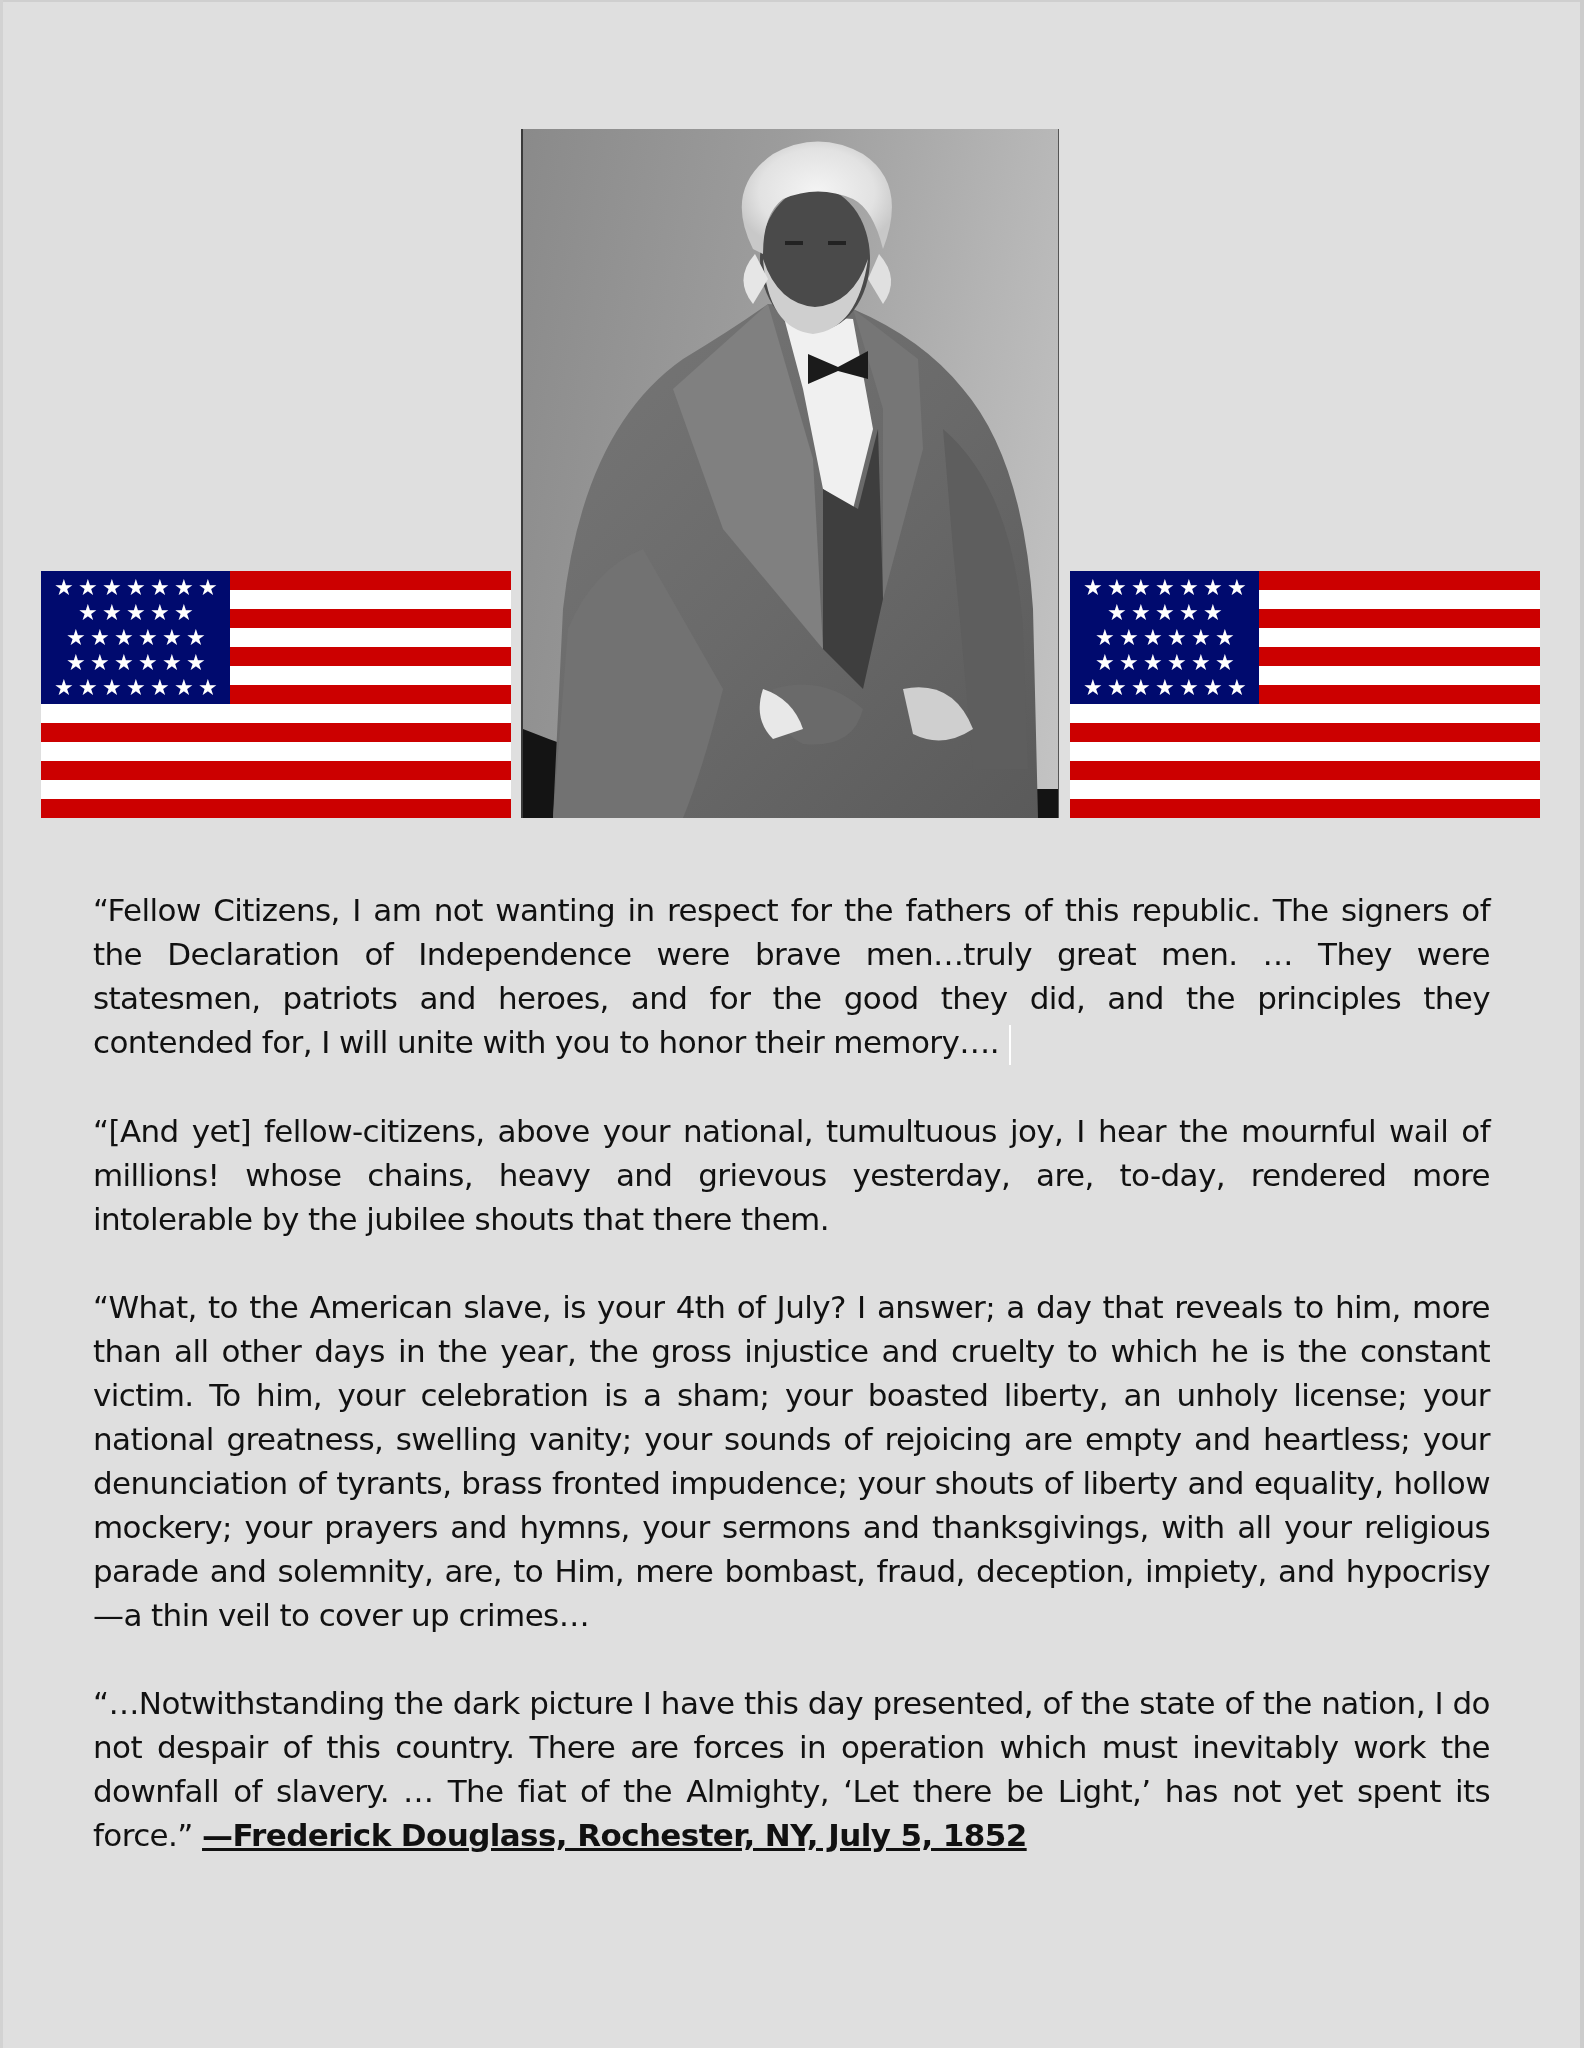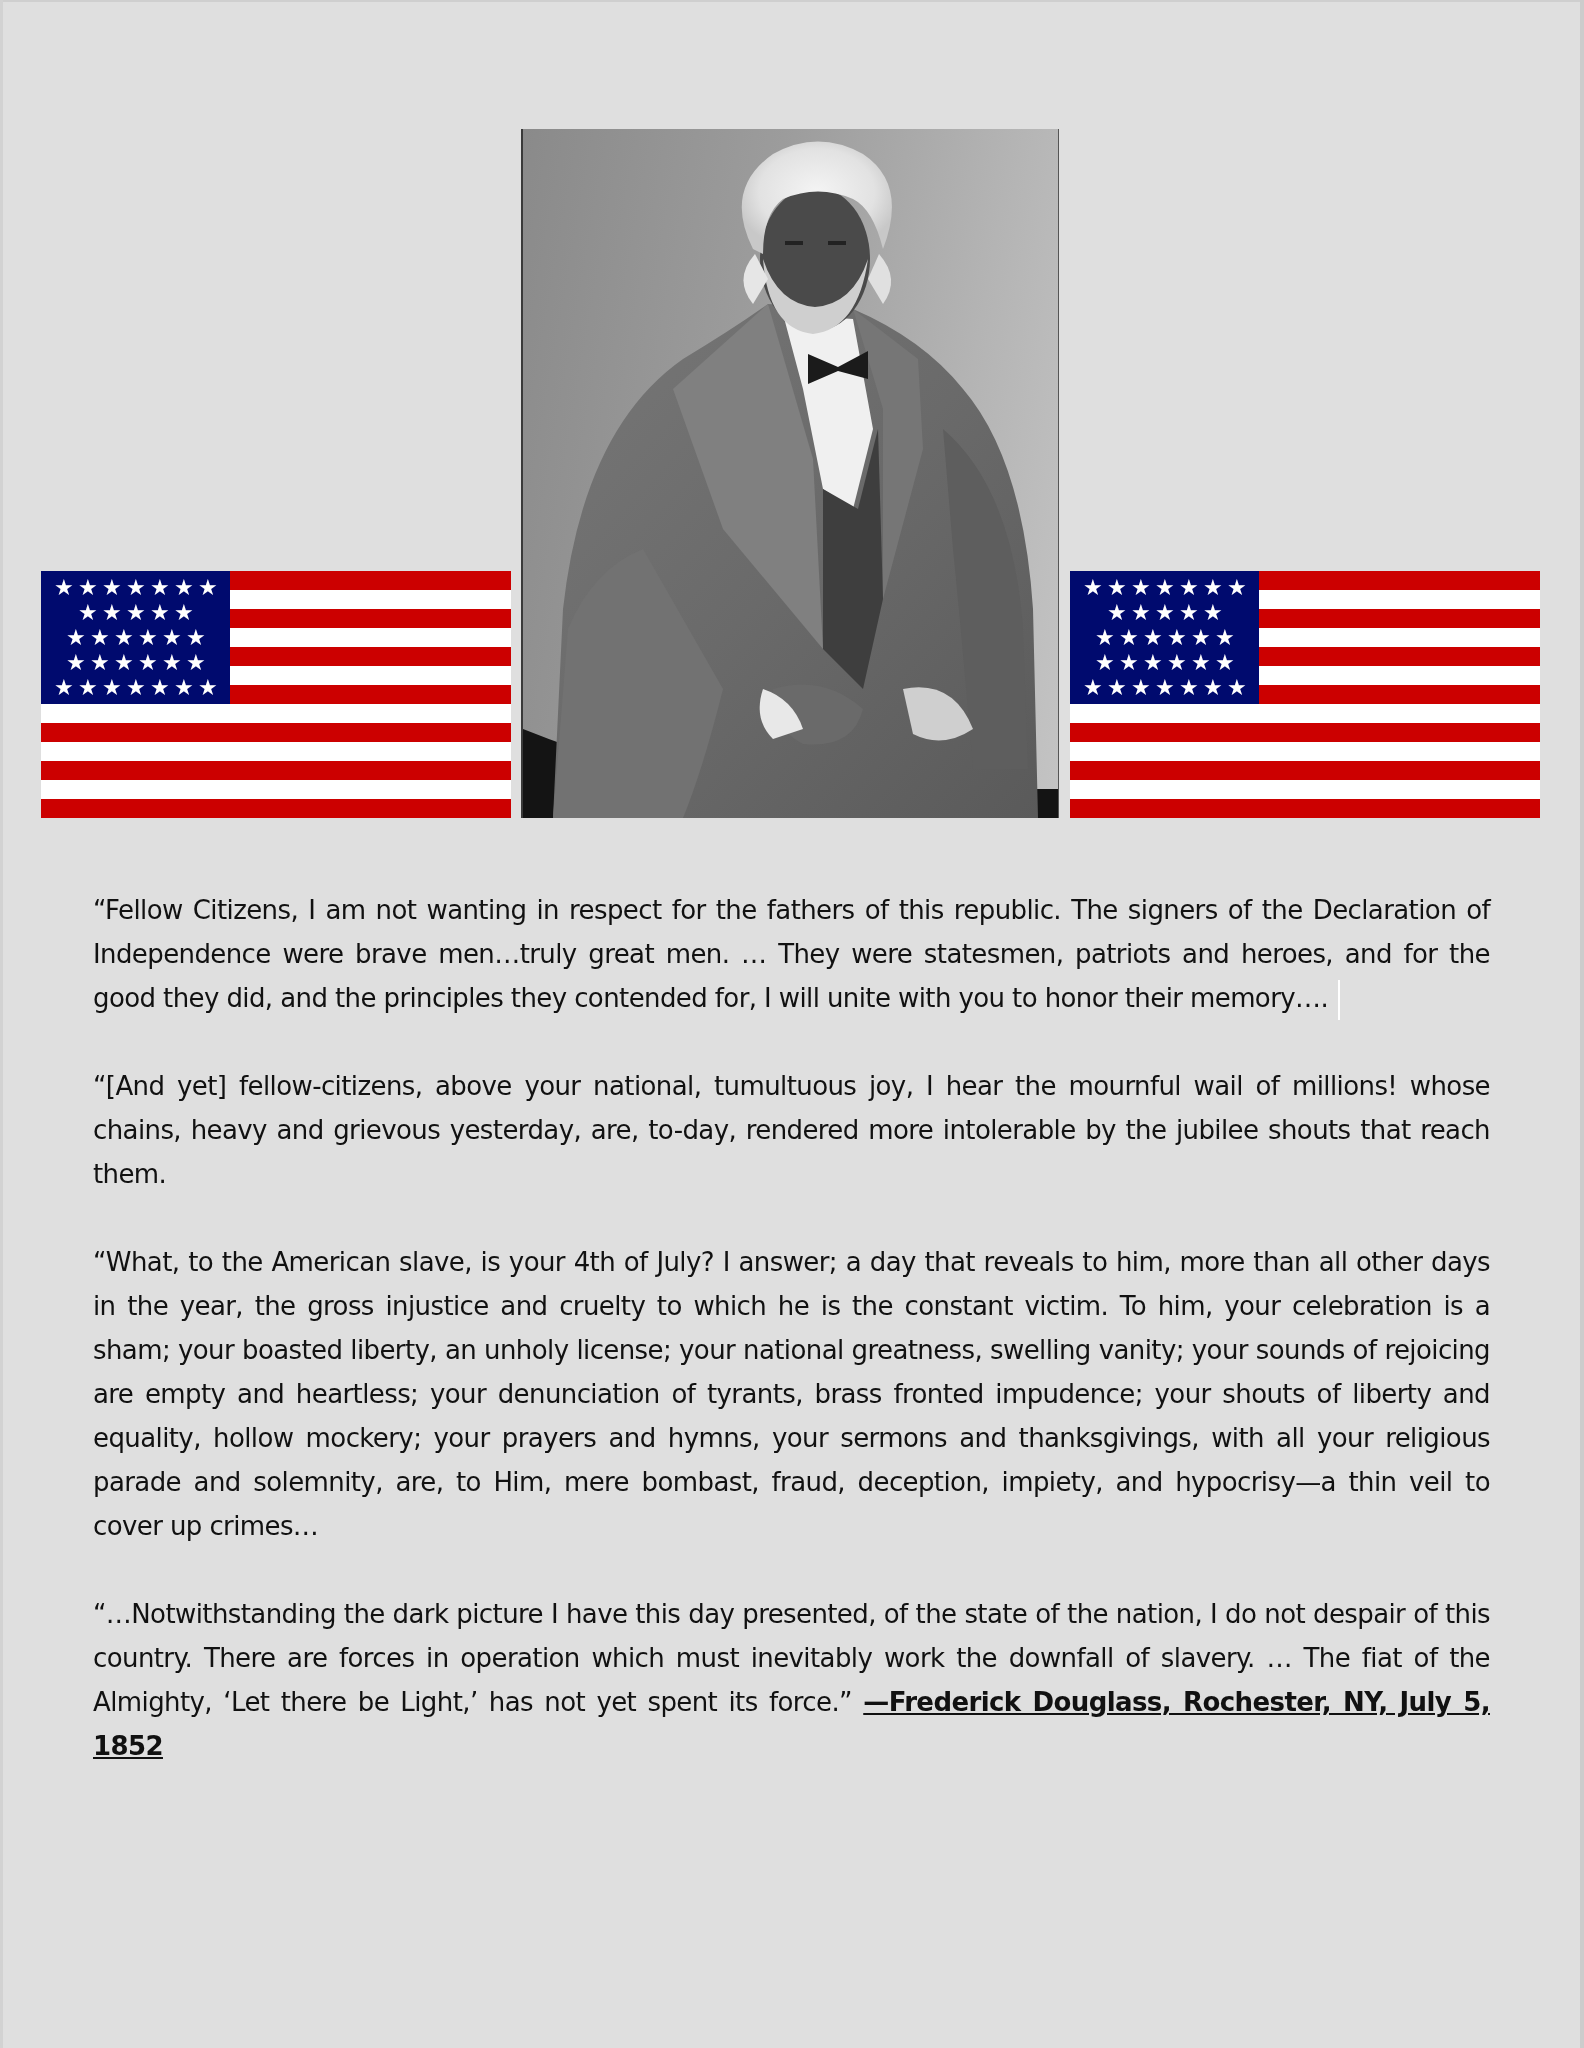--- a/index.html
+++ b/index.html
@@ -74,21 +74,21 @@
   .portrait svg { position: absolute; left: 0; top: 0; }
 
   
   .quote-block {
     position: absolute;
     left: 93px;
     top: 888px;
     width: 1397px;
     color: #111111;
     font-family: "DejaVu Sans", sans-serif;
-    font-size: 26px;
+    font-size: 31px;
     line-height: 44px;
     letter-spacing: -0.6px;
   }
   .quote-para {
     margin: 0 0 44px 0;
     text-align: justify;
     text-align-last: left;
   }
   .attribution {
     font-weight: bold;
@@ -276,16 +276,16 @@
         <span>★</span>
         <span>★</span>
         <span>★</span>
         <span>★</span>
       </div>
     </div>
 </div>
 
 <div class="quote-block">
   <p class="quote-para"><span>“Fellow Citizens, I am not wanting in respect for the fathers of this republic. The signers of the Declaration of Independence were brave men…truly great men. … They were statesmen, patriots and heroes, and for the good they did, and the principles they contended for, I will unite with you to honor their memory….</span><span class="cursor-mark"></span></p>
-  <p class="quote-para">“[And yet] fellow-citizens, above your national, tumultuous joy, I hear the mournful wail of millions! whose chains, heavy and grievous yesterday, are, to-day, rendered more intolerable by the jubilee shouts that reach them.</p>
+  <p class="quote-para">“[And yet] fellow-citizens, above your national, tumultuous joy, I hear the mournful wail of millions! whose chains, heavy and grievous yesterday, are, to-day, rendered more intolerable by the jubilee shouts that there them.</p>
   <p class="quote-para">“What, to the American slave, is your 4th of July? I answer; a day that reveals to him, more than all other days in the year, the gross injustice and cruelty to which he is the constant victim. To him, your celebration is a sham; your boasted liberty, an unholy license; your national greatness, swelling vanity; your sounds of rejoicing are empty and heartless; your denunciation of tyrants, brass fronted impudence; your shouts of liberty and equality, hollow mockery; your prayers and hymns, your sermons and thanksgivings, with all your religious parade and solemnity, are, to Him, mere bombast, fraud, deception, impiety, and hypocrisy—a thin veil to cover up crimes…</p>
   <p class="quote-para"><span>“…Notwithstanding the dark picture I have this day presented, of the state of the nation, I do not despair of this country. There are forces in operation which must inevitably work the downfall of slavery. … The fiat of the Almighty, ‘Let there be Light,’ has not yet spent its force.” </span><span class="attribution">—Frederick Douglass, Rochester, NY, July 5, 1852</span></p>
 </div>
 
 </body></html>

